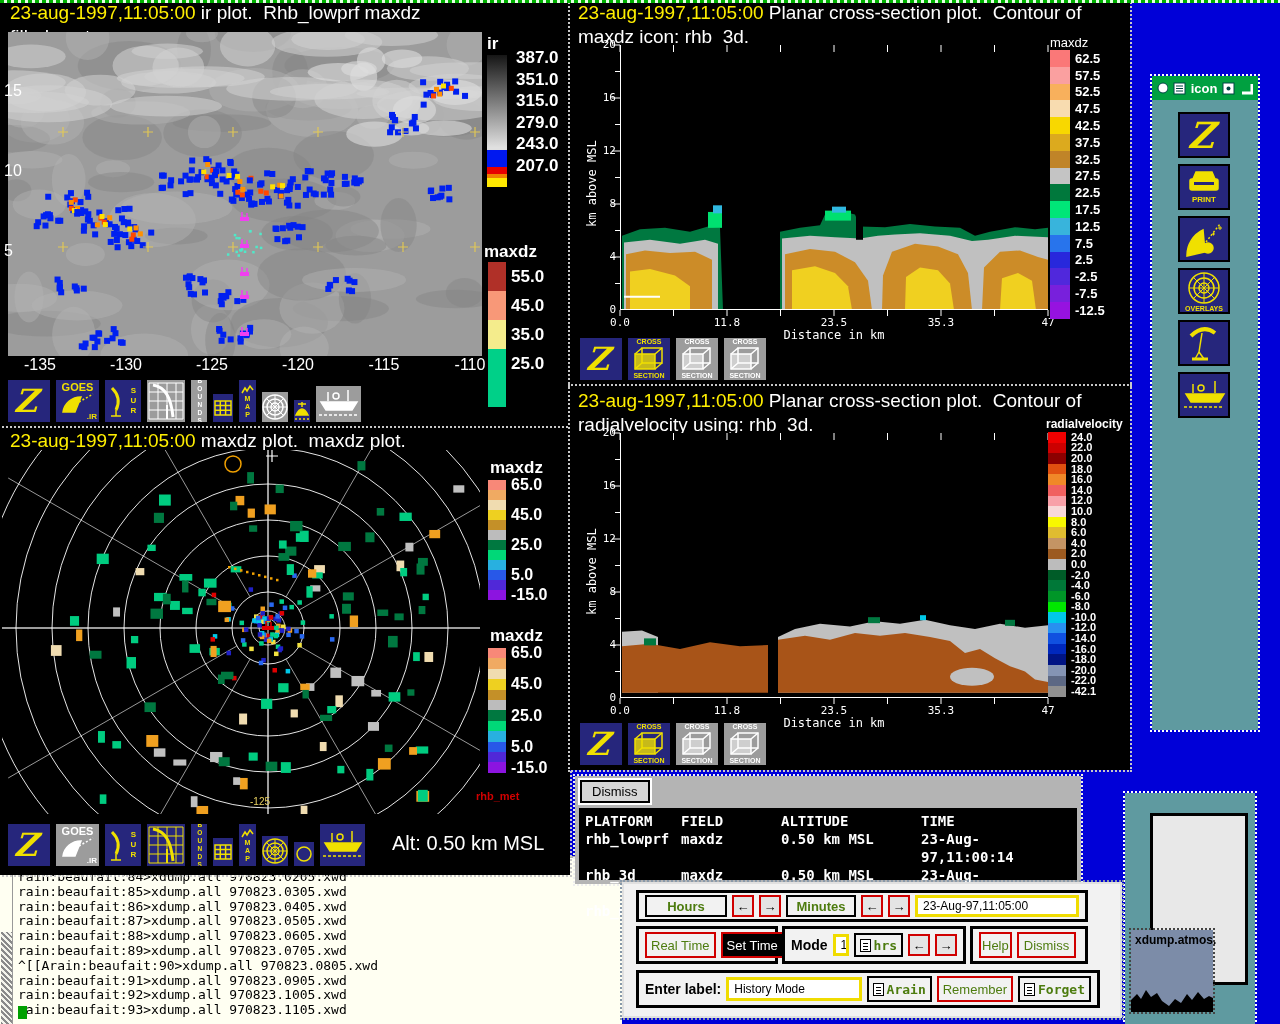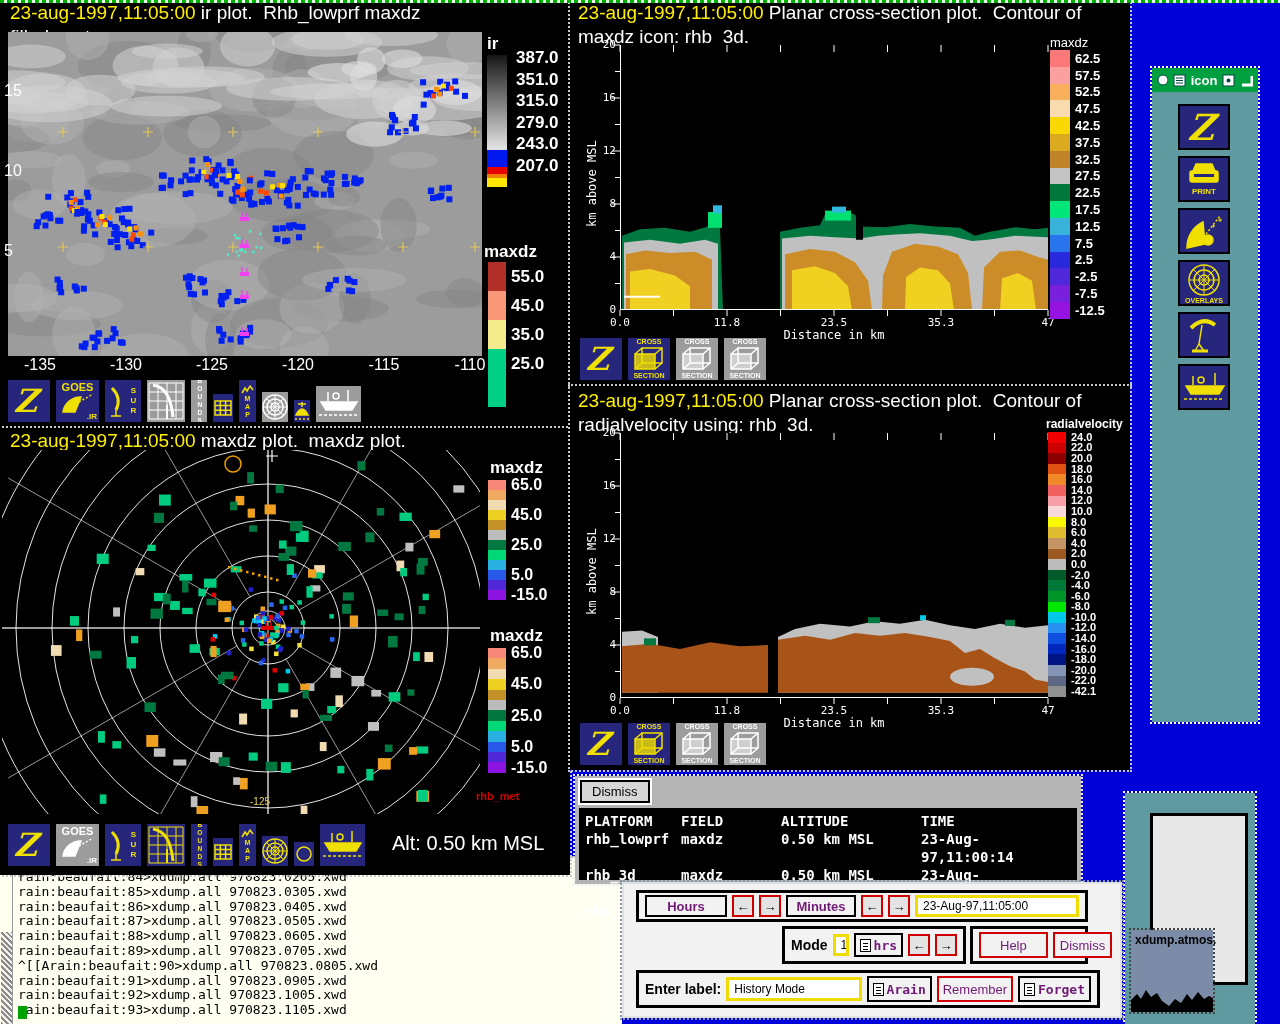--- a/index.html
+++ b/index.html
@@ -28,21 +28,21 @@
 .xs-ylbl{position:absolute;color:#fff;font:12px "DejaVu Sans Mono",monospace;transform:rotate(-90deg);transform-origin:center;white-space:nowrap}
 .xs-ytick{position:absolute;color:#fff;font:11px "DejaVu Sans Mono",monospace;width:20px;text-align:right}
 .xs-xtick{position:absolute;color:#fff;font:11px "DejaVu Sans Mono",monospace;width:40px;text-align:center}
 .xs-xlabel{position:absolute;color:#fff;font:12px "DejaVu Sans Mono",monospace;text-align:center}
 .statuswin{position:absolute;background:#b4b4b4;z-index:3;outline:2px dotted #eee}
 .status-btn{position:absolute;left:5px;top:4px;background:#d6d6d6;color:#000;font-size:13px;padding:2px 10px;border:2px solid #000;box-shadow:0 0 0 2px #fff}
 .status-body{position:absolute;left:4px;right:4px;top:32px;bottom:4px;background:#000;padding:4px 6px}
 .st-grid{display:grid;grid-template-columns:96px 100px 140px auto;color:#fff;font:bold 14px "DejaVu Sans Mono",monospace;line-height:18px}
 .panel{position:absolute;background:#f2f2f2;border:2px solid #e0e0e0;outline:2px dotted #8899aa;z-index:3}
 .pgroup{position:absolute;border:3px solid #000;display:flex;align-items:center;gap:5px;padding:0 6px}
-.pbtn{border:2px solid #000;background:#f2f2f2;color:#701a75;font-size:13px;font-weight:bold;display:flex;align-items:center;justify-content:center;flex:none}
+.pbtn{border:2px solid #000;background:#f2f2f2;color:#4d7c0f;font-size:13px;font-weight:bold;display:flex;align-items:center;justify-content:center;flex:none}
 .pbtn.red{border-color:#d00000;font-weight:normal}
 .pbtn.dark{background:#000;color:#fff}
 .pbtn.mono{font:bold 13px "DejaVu Sans Mono",monospace;gap:3px}
 .arrow{width:22px;height:22px;border:2px solid #d00000;background:#e4e4e4;color:#000;font-weight:bold;font-size:13px;display:flex;align-items:center;justify-content:center;flex:none}
 .pfield{border:3px solid #f0dc00;background:#fff;color:#000;font-size:12px;display:flex;align-items:center;padding:0 5px;white-space:nowrap;overflow:hidden}
 .plabel{font-weight:bold;font-size:14px;color:#000;white-space:nowrap}
 .menu-glyph{width:11px;height:13px;border:1px solid #000;background:#fff;position:relative;flex:none}
 .menu-glyph:before{content:"";position:absolute;left:2px;right:2px;top:3px;height:7px;
  background:repeating-linear-gradient(#000 0 1px,#fff 1px 3px)}
 .iconpanel{position:absolute;background:#5f9aa0;outline:2px dotted #fff;z-index:2}
@@ -1452,50 +1452,54 @@
 <div class="panel" style="left:622px;top:882px;width:500px;height:136px">
   <div class="pgroup" style="left:12px;top:6px;width:452px;height:32px">
     <div class="pbtn" style="width:82px;height:22px">Hours</div>
     <div class="arrow">←</div>
     <div class="arrow">→</div>
     <div class="pbtn" style="width:70px;height:22px">Minutes</div>
     <div class="arrow">←</div>
     <div class="arrow">→</div>
     <div class="pfield" style="flex:1;height:22px">23-Aug-97,11:05:00</div>
   </div>
+  <div class="pgroup" style="left:12px;top:42px;width:142px;height:38px">
+    <div class="pbtn red" style="height:26px;padding:0 4px">Real Time</div>
+    <div class="pbtn red dark" style="height:26px;padding:0 4px">Set Time</div>
+  </div>
   <div class="pgroup" style="left:158px;top:42px;width:184px;height:38px">
     <span class="plabel">Mode</span>
     <div class="pfield" style="width:34px;height:22px">1</div>
     <div class="pbtn mono" style="height:24px;padding:0 4px">
         <span class="menu-glyph"></span>
         <span>hrs</span>
       </div>
     <div class="arrow">←</div>
     <div class="arrow">→</div>
   </div>
   <div class="pgroup" style="left:346px;top:42px;width:118px;height:38px">
-    <div class="pbtn red" style="height:26px;padding:0 19px">Help</div>
+    <div class="pbtn red" style="height:26px;padding:0 1px">Help</div>
     <div class="pbtn red" style="height:26px;padding:0 5px">Dismiss</div>
   </div>
   <div class="pgroup" style="left:12px;top:86px;width:464px;height:38px">
     <span class="plabel">Enter label:</span>
     <div class="pfield" style="width:142px;height:24px">History Mode</div>
     <div class="pbtn mono" style="height:26px;padding:0 4px">
         <span class="menu-glyph"></span>
         <span>Arain</span>
       </div>
     <div class="pbtn red" style="height:26px;padding:0 4px">Remember</div>
     <div class="pbtn mono" style="height:26px;padding:0 4px">
         <span class="menu-glyph"></span>
         <span>Forget</span>
       </div>
   </div>
 </div>
 
-<div class="iconpanel" style="left:1152px;top:68px;width:106px;height:654px">
+<div class="iconpanel" style="left:1152px;top:76px;width:106px;height:654px">
   <div class="ip-title">
     <svg width="12" height="12">
         <circle cx="6" cy="6" r="5" fill="#fff" stroke="#044"></circle>
       </svg>
     <svg width="13" height="13">
         <rect x="1" y="1" width="11" height="11" fill="#fff" stroke="#044"></rect>
         <path d="M3,4 h7 M3,6.5 h7 M3,9 h7" stroke="#044"></path>
       </svg>
     <span>icon</span>
     <svg width="13" height="13">

